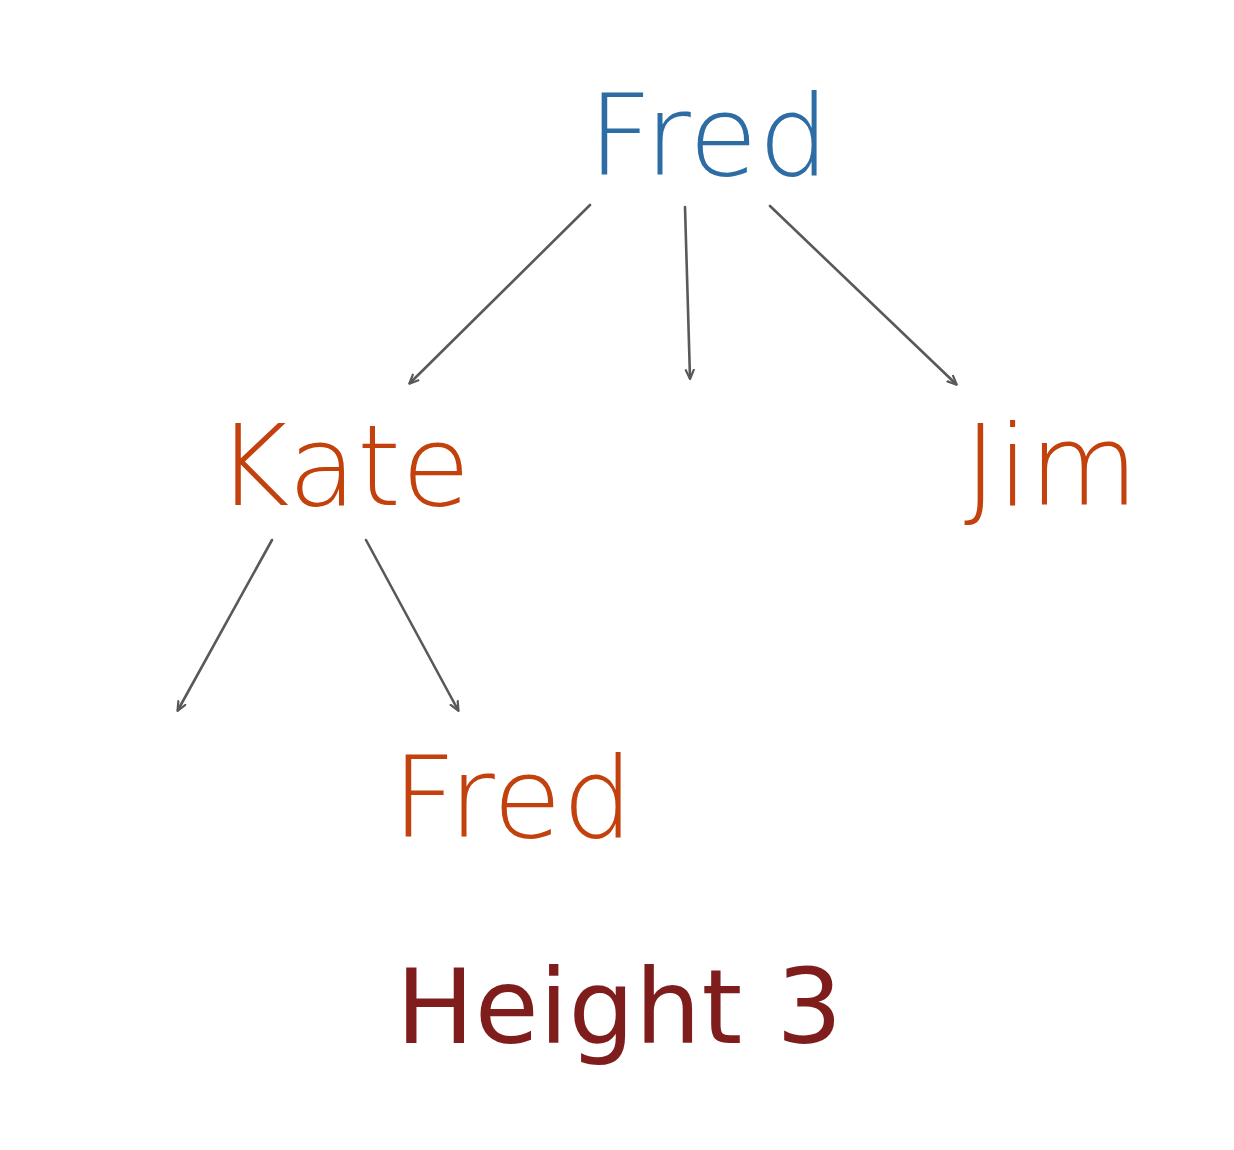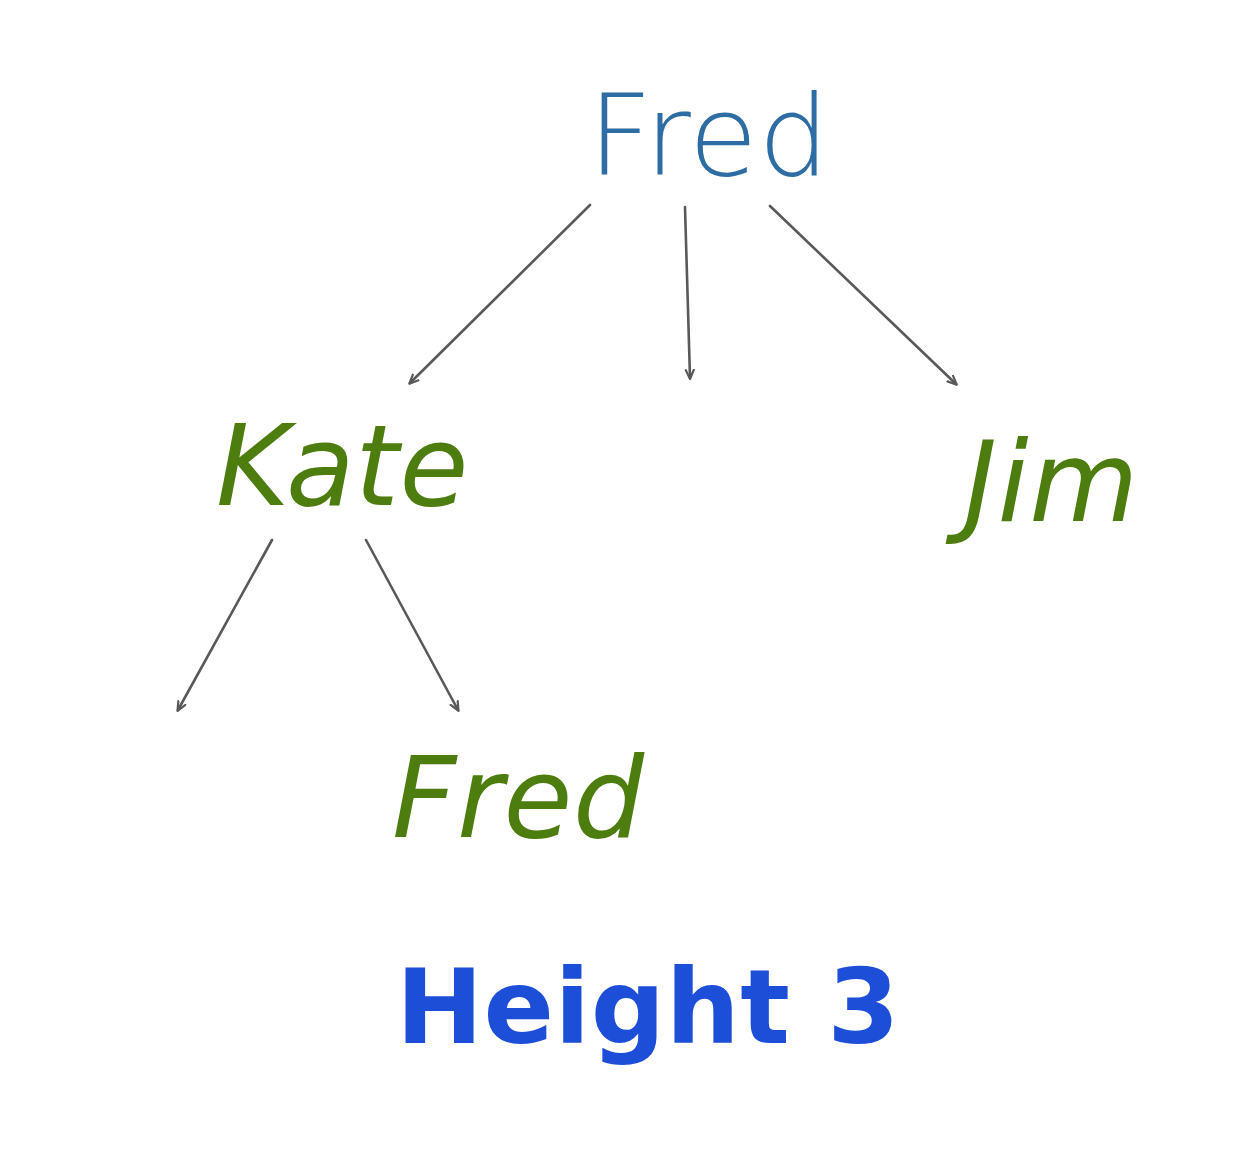--- a/index.html
+++ b/index.html
@@ -34,31 +34,30 @@
     white-space: nowrap;
     line-height: 1;
     font-weight: 300;
     letter-spacing: 0.5px;
   }
   .node-root {
     color: #2e6da4;
     font-size: 112px;
   }
   .node-child {
-    color: #4d7c0f;
+    color: #c2410c;
     font-size: 112px;
-    font-style: italic;
   }
   .caption {
     position: absolute;
     white-space: nowrap;
     line-height: 1;
-    color: #1d4ed8;
+    color: #7f1d1d;
     font-size: 104px;
-    font-weight: 700;
+    font-weight: 400;
     letter-spacing: 0.5px;
   }
 </style>
 </head>
 <body>
 
 <div id="canvas">
 
   <svg id="edges" viewBox="0 0 1234 1150" width="1234" height="1150" aria-hidden="true">
     <defs>
@@ -73,20 +72,20 @@
         <line x1="272" y1="540" x2="178" y2="710" stroke="#595959" stroke-width="2.6" stroke-linecap="round" marker-end="url(#arrowhead)"></line>
         <line x1="366" y1="540" x2="458" y2="710" stroke="#595959" stroke-width="2.6" stroke-linecap="round" marker-end="url(#arrowhead)"></line>
       </g>
   </svg>
 
   <div class="node node-root" style="left:588px; top:80px;">Fred</div>
 
   <div class="node node-child" style="left:216px; top:410px;">Kate</div>
 
 
-  <div class="node node-child" style="left:964px; top:426px;">Jim</div>
+  <div class="node node-child" style="left:964px; top:410px;">Jim</div>
 
 
   <div class="node node-child" style="left:392px; top:742px;">Fred</div>
 
   <div class="caption" style="left:396px; top:955px;">Height 3</div>
 
 </div>
 
 </body></html>

